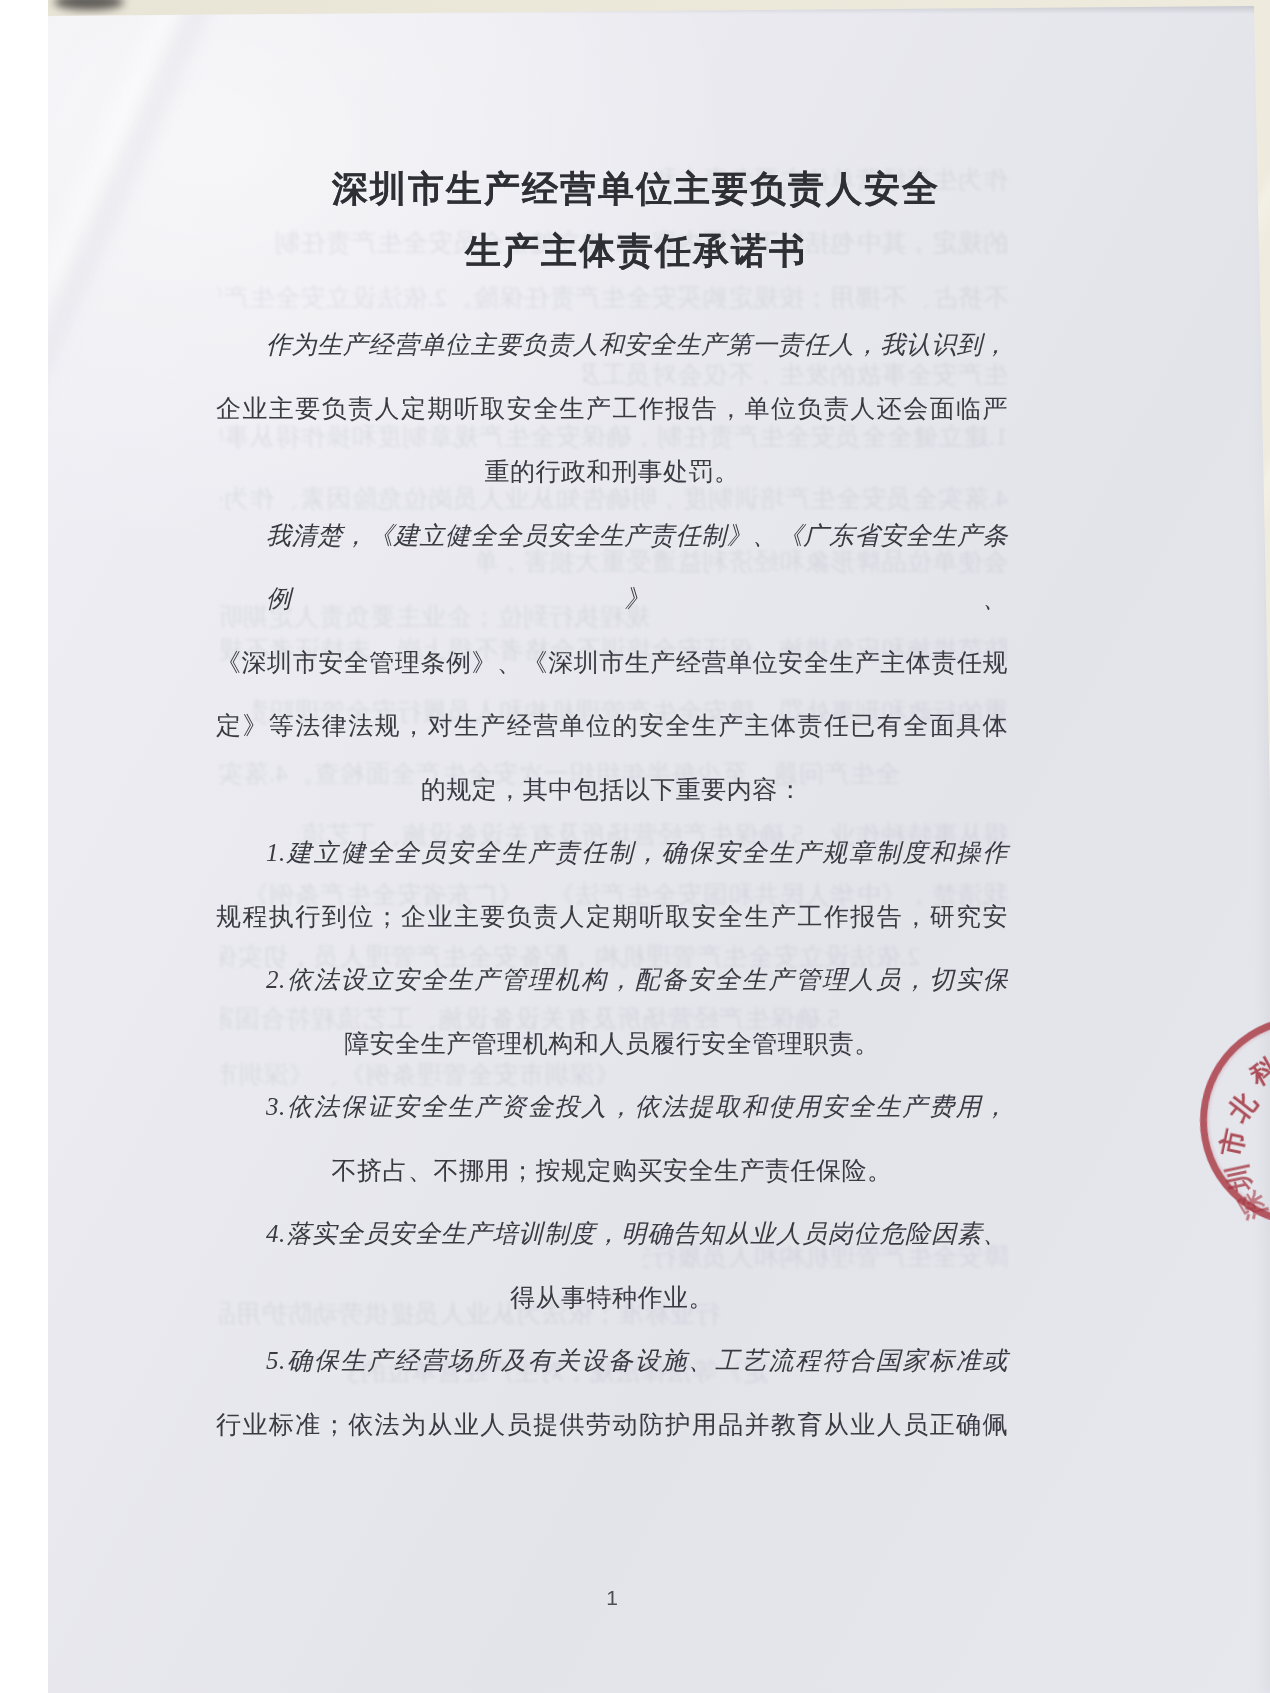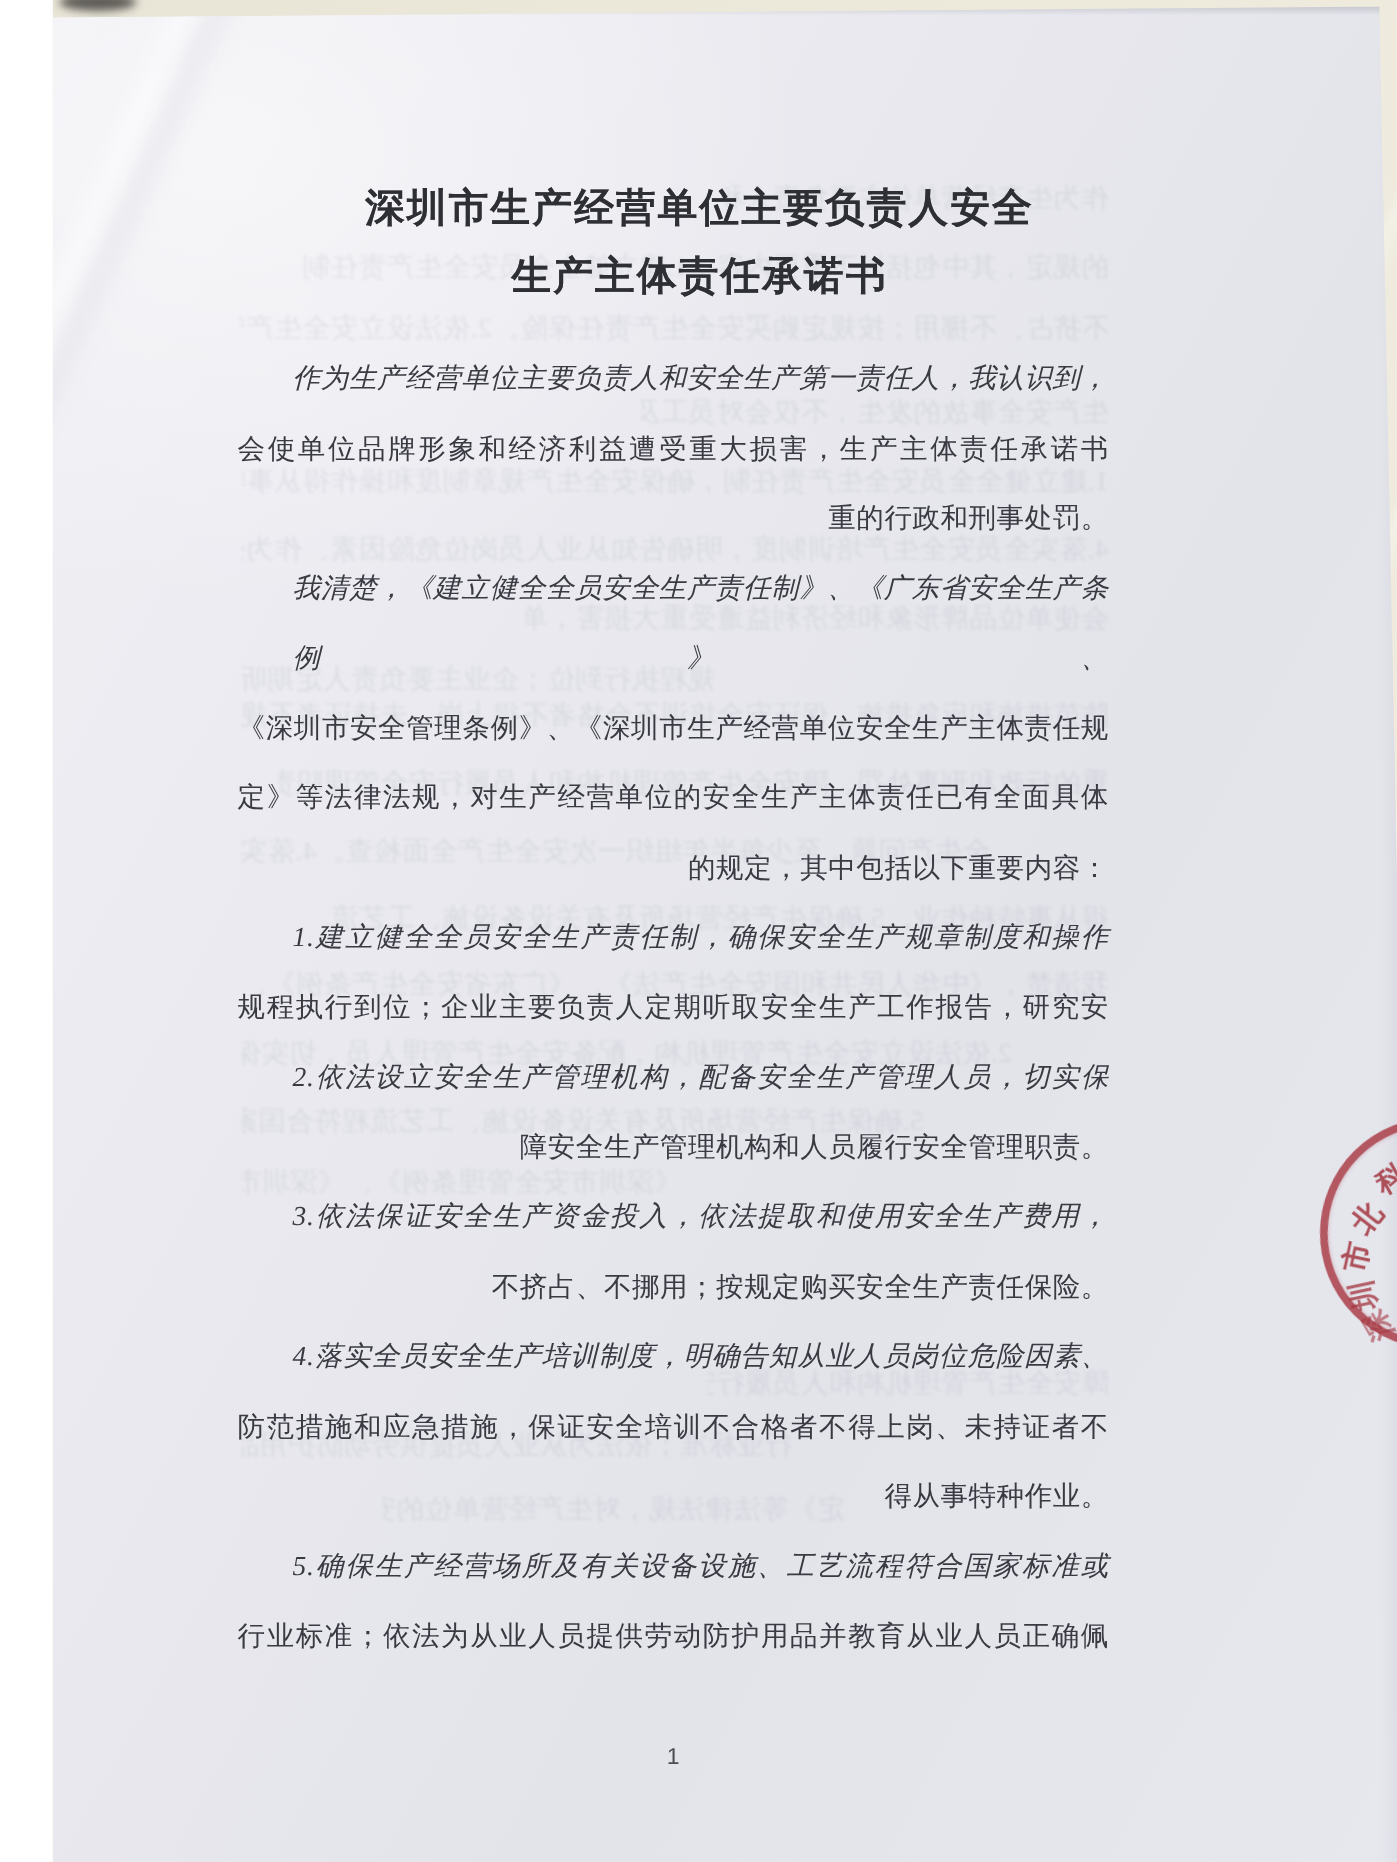--- a/index.html
+++ b/index.html
@@ -75,21 +75,21 @@
   .doc-title .t-line{
     font-size:36px;line-height:62px;letter-spacing:2px;
     text-shadow:0 0 .6px rgba(46,47,53,.7);
   }
   .doc-body{
     position:absolute;left:168px;top:313px;width:792px;
     color:#393a42;
   }
   .doc-line{
     font-size:25px;line-height:63.5px;letter-spacing:.5px;
-    text-align:right;white-space:nowrap;
+    text-align:center;white-space:nowrap;
   }
   .doc-line.full{white-space:normal;text-align:justify;text-align-last:justify;}
   .doc-line.indent{padding-left:50px;font-style:italic;}
   .page-number{
     position:absolute;left:168px;top:1586px;width:792px;
     text-align:center;font-size:21px;color:#4c4d55;
     font-family:"Liberation Sans","DejaVu Sans",sans-serif;
   }
   
   .stamp{
@@ -153,21 +153,21 @@
     <div class="doc-title">
       <div class="t-line">深圳市生产经营单位主要负责人安全</div>
       <div class="t-line">生产主体责任承诺书</div>
     </div>
 
     <div class="doc-body">
 
         <div class="doc-line indent full">作为生产经营单位主要负责人和安全生产第一责任人，我认识到，</div>
 
 
-        <div class="doc-line full">会使单位品牌形象和经济利益遭受重大损害，生产主体责任承诺书</div>
+        <div class="doc-line full">企业主要负责人定期听取安全生产工作报告，单位负责人还会面临严</div>
 
         <div class="doc-line">重的行政和刑事处罚。</div>
 
         <div class="doc-line indent full">我清楚，《建立健全全员安全生产责任制》、《广东省安全生产条例》、</div>
 
         <div class="doc-line full">《深圳市安全管理条例》、《深圳市生产经营单位安全生产主体责任规</div>
 
         <div class="doc-line full">定》等法律法规，对生产经营单位的安全生产主体责任已有全面具体</div>
 
         <div class="doc-line">的规定，其中包括以下重要内容：</div>
@@ -180,21 +180,20 @@
         <div class="doc-line indent full">2.依法设立安全生产管理机构，配备安全生产管理人员，切实保</div>
 
         <div class="doc-line">障安全生产管理机构和人员履行安全管理职责。</div>
 
         <div class="doc-line indent full">3.依法保证安全生产资金投入，依法提取和使用安全生产费用，</div>
 
         <div class="doc-line">不挤占、不挪用；按规定购买安全生产责任保险。</div>
 
         <div class="doc-line indent full">4.落实全员安全生产培训制度，明确告知从业人员岗位危险因素、</div>
 
-        <div class="doc-line full">防范措施和应急措施，保证安全培训不合格者不得上岗、未持证者不</div>
 
         <div class="doc-line">得从事特种作业。</div>
 
         <div class="doc-line indent full">5.确保生产经营场所及有关设备设施、工艺流程符合国家标准或</div>
 
         <div class="doc-line full">行业标准；依法为从业人员提供劳动防护用品并教育从业人员正确佩</div>
       </div>
 
     <div class="page-number">1</div>
 

